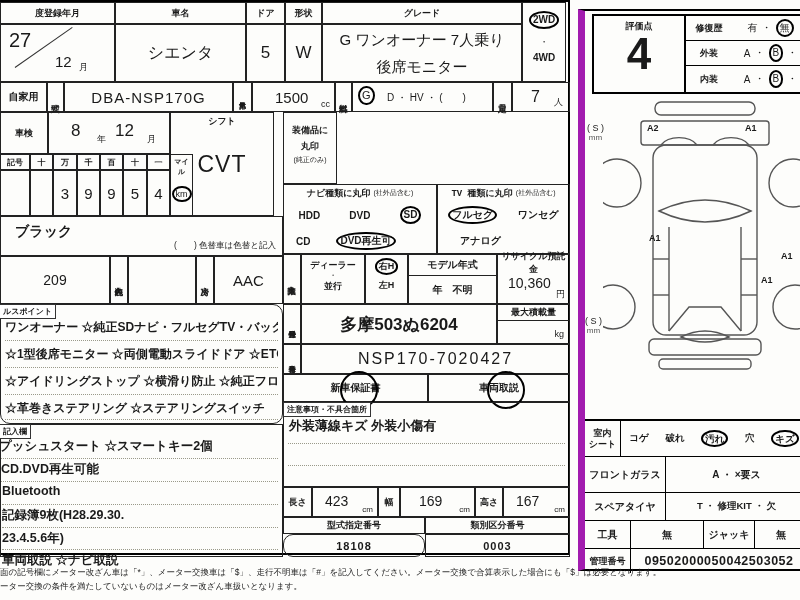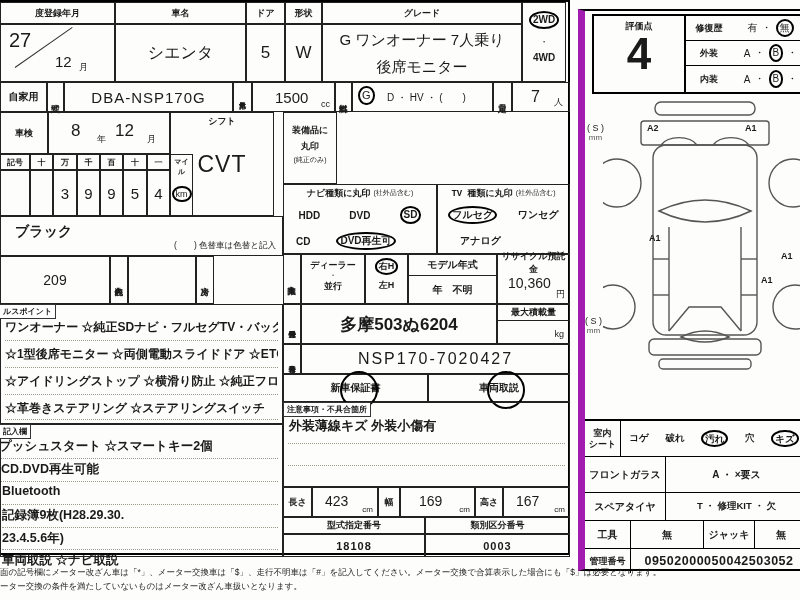--- a/index.html
+++ b/index.html
@@ -112,22 +112,23 @@
 
     <div class="cell" style="left:0;top:214px;width:283px;height:40px;">
       <span class="abs" style="left:14px;top:6px;font-size:14px;font-weight:bold;">ブラック</span>
       <span class="abs" style="right:6px;bottom:3px;font-size:8.5px;">(　　) 色替車は色替と記入</span>
     </div>
 
     <div class="cell ctr" style="left:0;top:254px;width:110px;height:48px;font-size:14px;">209</div>
     <div class="cell vert" style="left:110px;top:254px;width:18px;height:48px;">内装色</div>
     <div class="cell" style="left:128px;top:254px;width:68px;height:48px;"></div>
     <div class="cell vert" style="left:196px;top:254px;width:18px;height:48px;">冷房</div>
-
-    <div class="cell" style="left:0;top:302px;width:283px;height:120px;">
+    <div class="cell ctr" style="left:214px;top:254px;width:69px;height:48px;font-size:15px;">AAC</div>
+
+    <div class="cell" style="left:0;top:302px;width:283px;height:120px;border-radius:10px;">
       <span class="tab" style="left:-2px;top:-1px;">ルスポイント</span>
       <div class="abs dline" style="top:14px;height:22px;font-size:12px;font-weight:bold;white-space:nowrap;overflow:hidden;">ワンオーナー ☆純正SDナビ・フルセグTV・バックカメラ</div>
       <div class="abs dline" style="top:41px;height:22px;font-size:12px;font-weight:bold;white-space:nowrap;overflow:hidden;">☆1型後席モニター ☆両側電動スライドドア ☆ETC</div>
       <div class="abs dline" style="top:68px;height:22px;font-size:12px;font-weight:bold;white-space:nowrap;overflow:hidden;">☆アイドリングストップ ☆横滑り防止 ☆純正フロアマット</div>
       <div class="abs dline" style="top:95px;height:20px;font-size:12px;font-weight:bold;white-space:nowrap;overflow:hidden;">☆革巻きステアリング ☆ステアリングスイッチ</div>
     </div>
 
     <div class="cell" style="left:0;top:422px;width:283px;height:133px;">
       <span class="tab" style="left:-2px;top:-1px;">記入欄</span>
       <div class="abs dline" style="top:13px;height:21px;font-size:12.5px;font-weight:bold;white-space:nowrap;overflow:hidden;margin-left:-6px;">プッシュスタート ☆スマートキー2個</div>
@@ -231,21 +232,21 @@
       <span class="abs" style="right:4px;bottom:2px;font-size:8px;">cm</span>
     </div>
     <div class="cell ctr lb" style="left:475px;top:485px;width:28px;height:30px;">高さ</div>
     <div class="cell" style="left:503px;top:485px;width:67px;height:30px;">
       <span class="abs" style="left:12px;top:5px;font-size:14px;">167</span>
       <span class="abs" style="right:4px;bottom:2px;font-size:8px;">cm</span>
     </div>
 
     <div class="cell ctr lb" style="left:283px;top:515px;width:142px;height:17px;">型式指定番号</div>
     <div class="cell ctr lb" style="left:425px;top:515px;width:145px;height:17px;">類別区分番号</div>
-    <div class="cell ctr b" style="left:283px;top:532px;width:142px;height:23px;font-size:11px;letter-spacing:1px;">18108</div>
+    <div class="cell ctr b" style="left:283px;top:532px;width:142px;height:23px;font-size:11px;letter-spacing:1px;border-radius:10px;">18108</div>
     <div class="cell ctr b" style="left:425px;top:532px;width:145px;height:23px;font-size:11px;letter-spacing:1px;">0003</div>
   </div>
 
   <div class="abs" style="left:578px;top:9px;width:222px;height:562px;border-left:7px solid #a21caf;border-top:2px solid #000;border-bottom:2px solid #000;">
 
     <div class="abs" style="left:7px;top:3px;width:215px;height:80px;border:2px solid #000;">
       <div class="abs" style="left:0;top:0;width:92px;height:76px;border-right:2px solid #000;text-align:center;">
         <div class="lb" style="margin-top:4px;">評価点</div>
         <div style="font-size:44px;font-weight:bold;line-height:42px;">4</div>
       </div>

